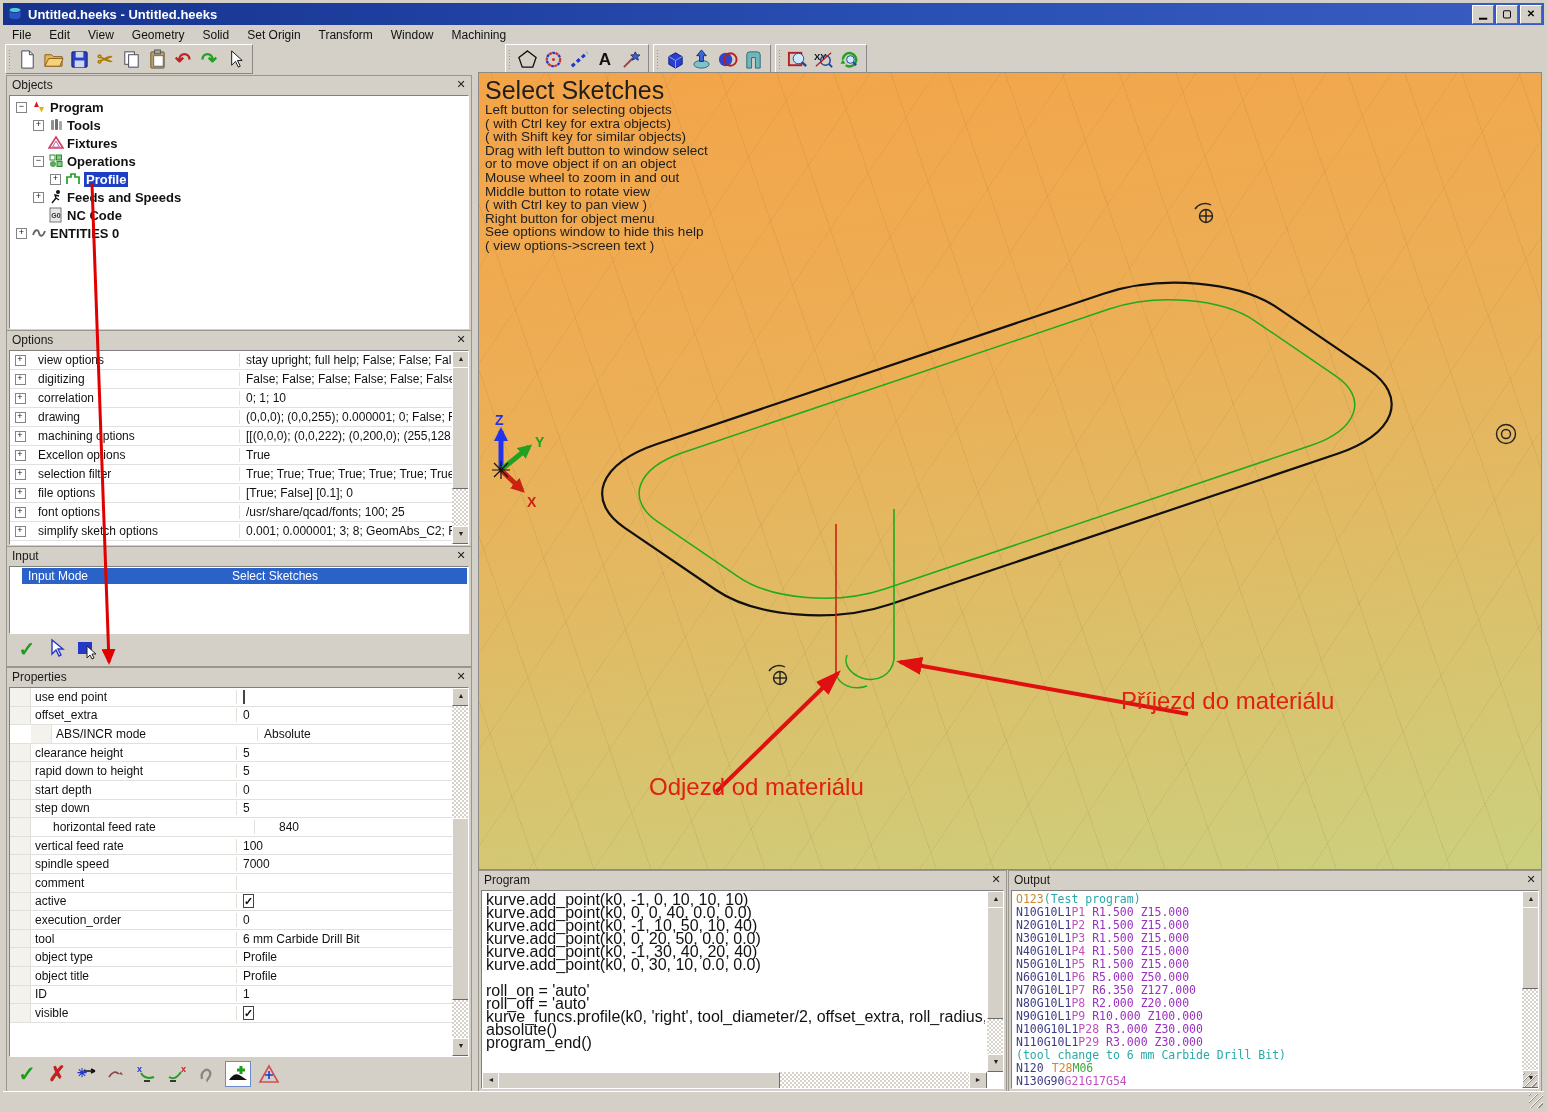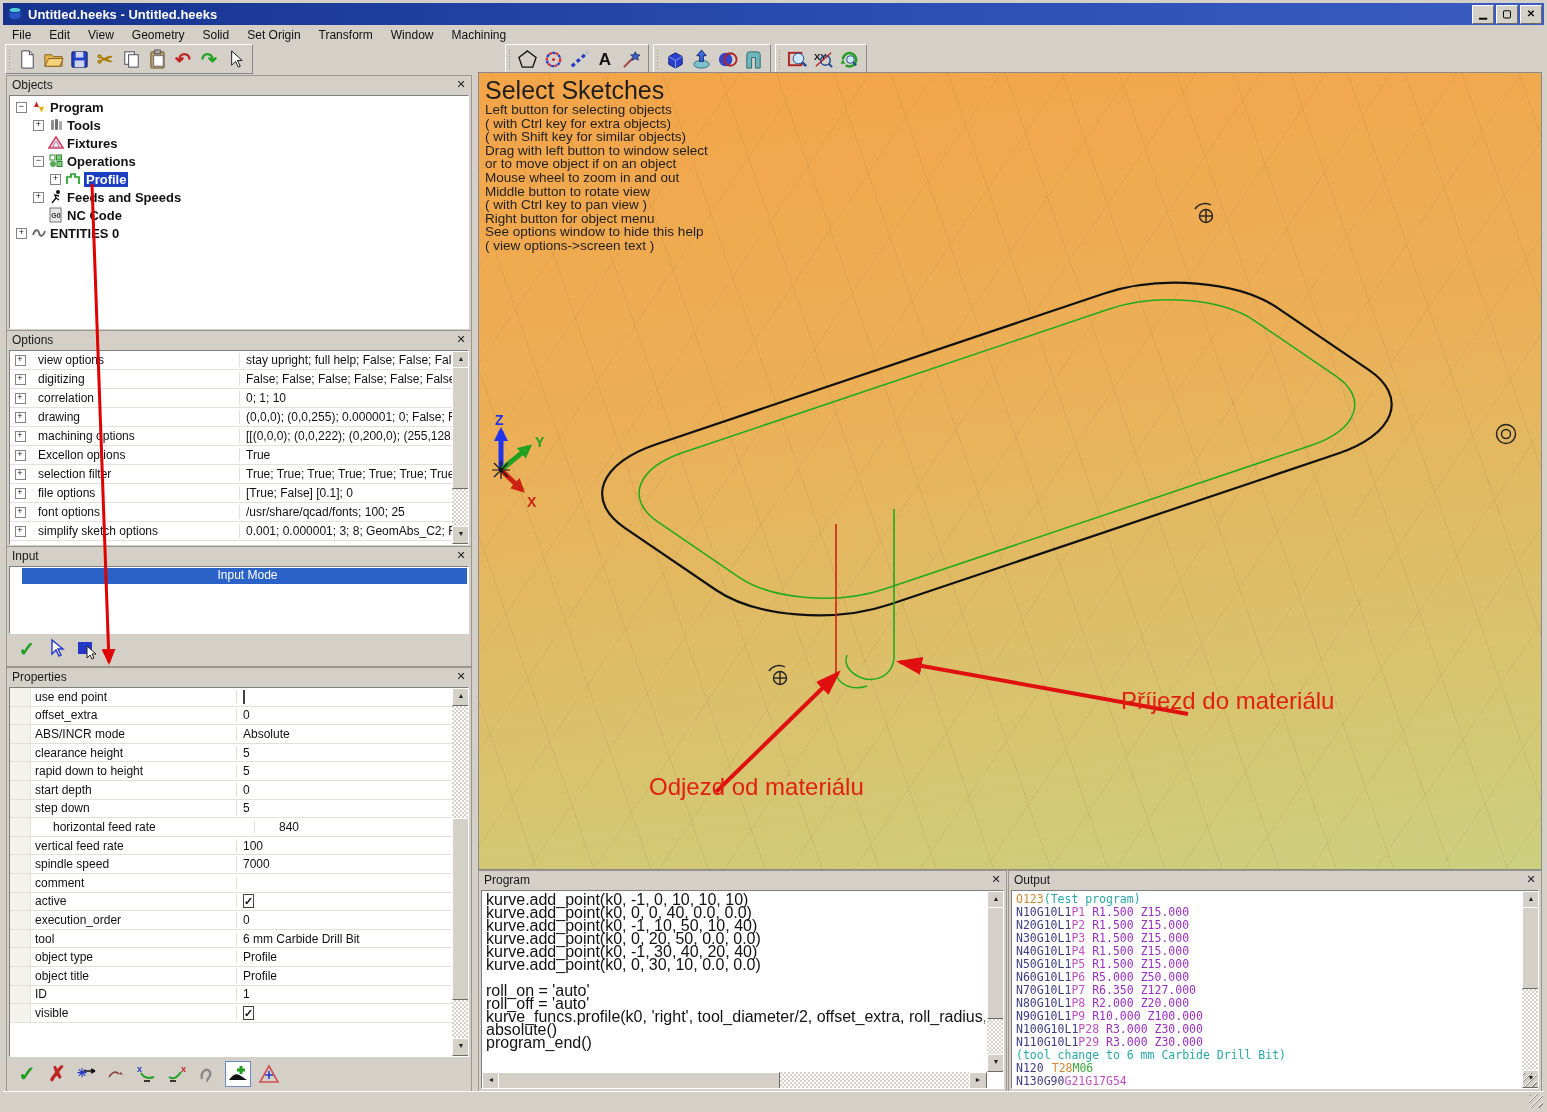--- a/index.html
+++ b/index.html
@@ -395,21 +395,21 @@
     </div>
   </div>
 </div>
 
 <div class="panel" style="left:6px;top:546px;width:464px;height:119px;">
   <div class="panel-h">
       <span>Input</span>
     <span class="panel-x">✕</span>
     </div>
   <div class="panel-c" style="bottom:32px;">
-    <div style="display:flex;height:16px;background:#2a62c8;color:#fff;margin:1px 1px 0 12px;align-items:center;flex-direction:column;">
+    <div style="display:flex;height:16px;background:#2a62c8;color:#fff;margin:1px 1px 0 12px;align-items:center;">
       <div style="flex:0 0 198px;padding-left:6px;">Input Mode</div>
       <div style="flex:1;padding-left:6px;">Select Sketches</div>
     </div>
   </div>
   <div class="mini-bar">
     <div class="mini-ic">
         <span style="color:#1e9e1e;font-size:20px;font-weight:bold;">✓</span>
       </div>
     <div class="mini-ic">
         <svg viewBox="0 0 22 22">
@@ -435,21 +435,21 @@
         <div class="grid-row" style="height: 17.6px;">
           <div class="g-gut"></div>
           <div class="g-label">use end point</div>
           <div class="g-value"><span class="chk"></span></div>
         </div>
         <div class="grid-row" style="height: 17.6px;">
           <div class="g-gut"></div>
           <div class="g-label">offset_extra</div>
           <div class="g-value">0</div>
         </div>
-        <div class="grid-row" style="height: 17.6px;">
+        <div class="grid-row" style="height: 17.6px; padding-left: 21px;">
           <div class="g-gut"></div>
           <div class="g-label">ABS/INCR mode</div>
           <div class="g-value">Absolute</div>
         </div>
         <div class="grid-row" style="height: 17.6px;">
           <div class="g-gut"></div>
           <div class="g-label">clearance height</div>
           <div class="g-value">5</div>
         </div>
         <div class="grid-row" style="height: 17.6px;">

